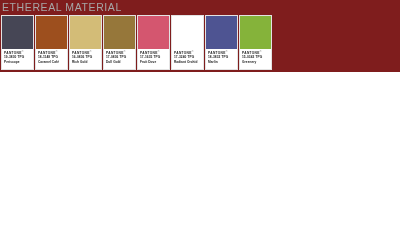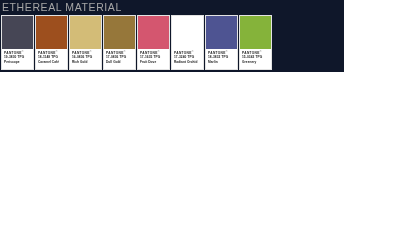--- a/index.html
+++ b/index.html
@@ -9,23 +9,23 @@
   }
   body {
     width: 400px;
     height: 72px;
     overflow: hidden;
     font-family: "Liberation Sans", sans-serif;
     -webkit-font-smoothing: none;
   }
   .page {
     position: relative;
-    width: 344px;
+    width: 400px;
     height: 72px;
-    background: #0f172a;
+    background: #7f1d1d;
   }
   .palette-title {
     position: absolute;
     left: 2px;
     top: 0px;
     font-size: 10.5px;
     letter-spacing: 0.6px;
     color: #a6a6a6;
     font-weight: 400;
     line-height: 14px;

